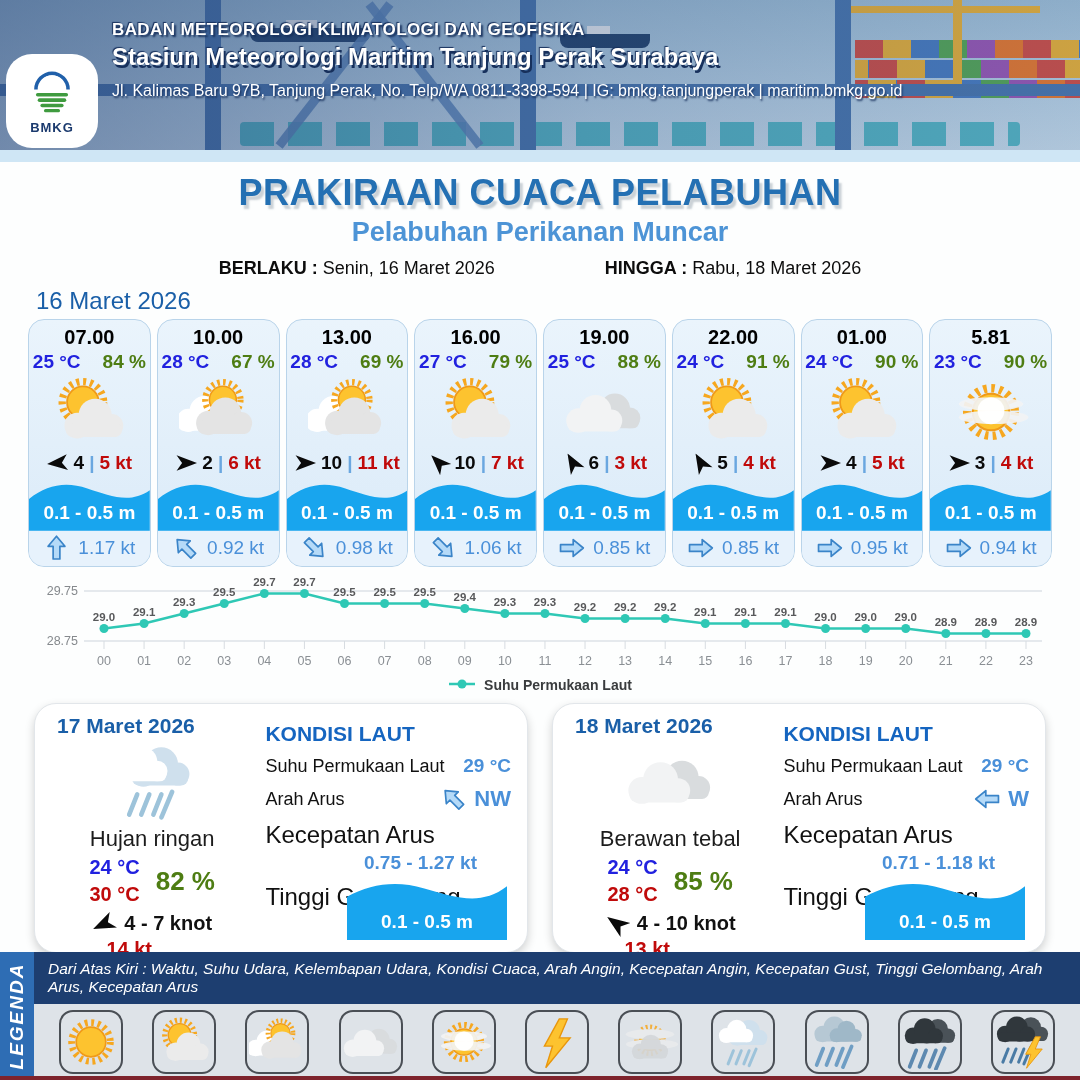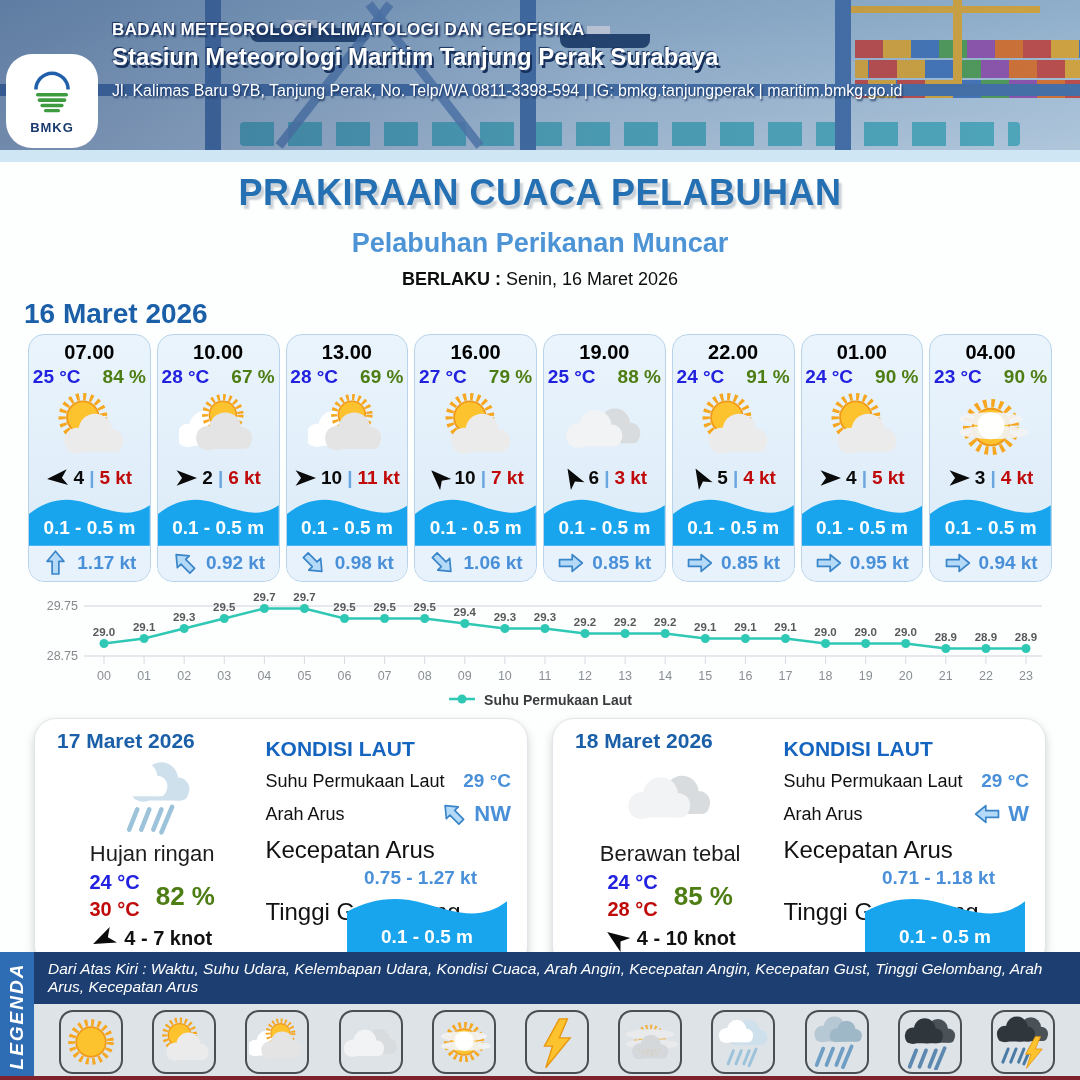--- a/index.html
+++ b/index.html
@@ -18,40 +18,40 @@
   .tint{position:absolute;inset:0;background:linear-gradient(90deg,rgba(35,62,112,.52),rgba(35,62,112,.25) 55%,rgba(35,62,112,.14))}
   .logo-box{position:absolute;left:6px;top:54px;width:92px;height:94px;background:#fff;border-radius:26px;z-index:6;display:flex;flex-direction:column;align-items:center;justify-content:center;gap:2px}
   .logo-txt{font-size:13px;font-weight:bold;color:#1b3a6e;letter-spacing:1px}
   .h-text{position:absolute;left:112px;top:20px;right:10px;color:#fff;z-index:5}
   .h-org{font-size:17px;font-weight:bold;letter-spacing:.4px;text-shadow:2px 2px 2px #17305c,-1px -1px 1px #17305c}
   .h-station{font-size:24px;font-weight:bold;margin-top:3px;text-shadow:2px 3px 0 #17305c,-1px -1px 1px #17305c}
   .h-addr{font-size:16px;margin-top:11px;text-shadow:1px 2px 2px #17305c}
   .header-band{height:12px;background:#cfe6f5}
   
   .title-main{text-align:center;font-size:36px;font-weight:800;color:#2470b3;letter-spacing:.5px;margin-top:10px;text-shadow:3px 4px 2px rgba(110,125,140,.35)}
-  .title-sub{text-align:center;font-size:27px;font-weight:800;color:#4d94d6;margin-top:14px}
+  .title-sub{text-align:center;font-size:27px;font-weight:800;color:#4d94d6;margin-top:3px}
   .dates-row{display:flex;justify-content:center;gap:110px;margin-top:10px;font-size:18px;color:#0d0d0d}
   .dates-row b{font-weight:800}
-  .forecast-date{margin:8px 0 4px 24px;font-size:28px;font-weight:700;color:#1a5fa8}
+  .forecast-date{margin:8px 0 4px 36px;font-size:24px;font-weight:400;color:#1a5fa8}
   
   .cards-row{display:flex;gap:6px;margin:0 28px;height:248px}
   .fcard{flex:1;background:linear-gradient(180deg,#eaf4fc,#daeaf8);border:1.5px solid #b9d4ea;border-radius:16px;overflow:hidden;display:flex;flex-direction:column}
   .fc-time{text-align:center;font-size:20px;font-weight:800;color:#000;margin-top:6px}
   .fc-th{display:flex;justify-content:center;gap:22px;font-size:19px;font-weight:800;margin-top:2px}
   .fc-temp{color:#2121df}.fc-hum{color:#4e7d13}
   .fc-ic{height:82px;display:flex;align-items:center;justify-content:center}
   .fc-ic .wicon{width:78px;height:78px}
   .fc-wind{display:flex;align-items:center;justify-content:center;gap:5px;font-size:19px;font-weight:800;height:28px;color:#0a0a0a}
   .warrow{width:22px;height:20px;color:#0a0a0a;flex:none}
   .fc-sep{color:#6aa7e0;font-weight:800}
   .fc-gust{color:#c00a0a}
   .fc-wave{position:relative;margin-top:auto;height:62px}
   .fc-wave svg{position:absolute;inset:0;width:100%;height:100%}
   .wave-text{position:absolute;left:0;right:0;bottom:7px;text-align:center;color:#fff;font-size:19px;font-weight:800;z-index:2}
-  .fc-cur{height:40px;background:#e7f2fc;display:flex;align-items:center;justify-content:center;gap:8px;font-size:19px;font-weight:700;color:#4a90d9}
+  .fc-cur{height:40px;background:#e7f2fc;display:flex;align-items:center;justify-content:center;gap:8px;font-size:19px;font-weight:400;color:#4a90d9}
   .barrow{width:27px;height:24px;flex:none}
   
   .chart-wrap{margin:8px 24px 0}
   .chart-legend{display:flex;justify-content:center;align-items:center;gap:8px;font-size:14px;color:#3a3c3e;font-weight:bold;margin-top:0}
   
   .daily-row{display:flex;gap:24px;margin:10px 34px 12px;height:250px}
   .dcard{flex:1;background:#fff;border:1px solid #e2e6ea;border-radius:22px;box-shadow:0 4px 10px rgba(0,0,0,.18);padding:10px 16px;display:flex}
   .d-left{width:44%;display:flex;flex-direction:column;align-items:center}
   .d-date{font-size:21px;font-weight:800;color:#1a5fa8;align-self:flex-start;margin-left:6px}
   .d-ic .wicon{width:86px;height:86px}
@@ -250,20 +250,22 @@
     <div class="h-addr">Jl. Kalimas Baru 97B, Tanjung Perak, No. Telp/WA 0811-3398-594 | IG: bmkg.tanjungperak | maritim.bmkg.go.id</div>
   </div>
 </div>
 <div class="header-band"></div>
 
 <div class="title-main">PRAKIRAAN CUACA PELABUHAN</div>
 <div class="title-sub">Pelabuhan Perikanan Muncar</div>
 <div class="dates-row">
   <div><b>BERLAKU :</b>
     <span>Senin, 16 Maret 2026</span></div>
+  <div><b>HINGGA :</b>
+    <span>Rabu, 18 Maret 2026</span></div>
 </div>
 
 <div class="forecast-date">16 Maret 2026</div>
 
 <div class="cards-row">
 
   <div class="fcard">
     <div class="fc-time">07.00</div>
     <div class="fc-th">
         <span class="fc-temp">25 °C</span>
@@ -488,21 +490,21 @@
       </div>
     <div class="fc-cur">
         <svg class="barrow" viewBox="-16 -13 32 26" style="transform: rotate(0deg);">
           <use href="#g-barrow"></use>
         </svg>
         <span>0.95 kt</span>
       </div>
   </div>
 
   <div class="fcard">
-    <div class="fc-time">04.00</div>
+    <div class="fc-time">5.81</div>
     <div class="fc-th">
         <span class="fc-temp">23 °C</span>
         <span class="fc-hum">90 %</span>
       </div>
     <span class="fc-ic">
         <svg class="wicon" viewBox="0 0 64 64" aria-hidden="true">
           <use href="#icon-udara-kabur"></use>
         </svg>
       </span>
     <div class="fc-wind">

